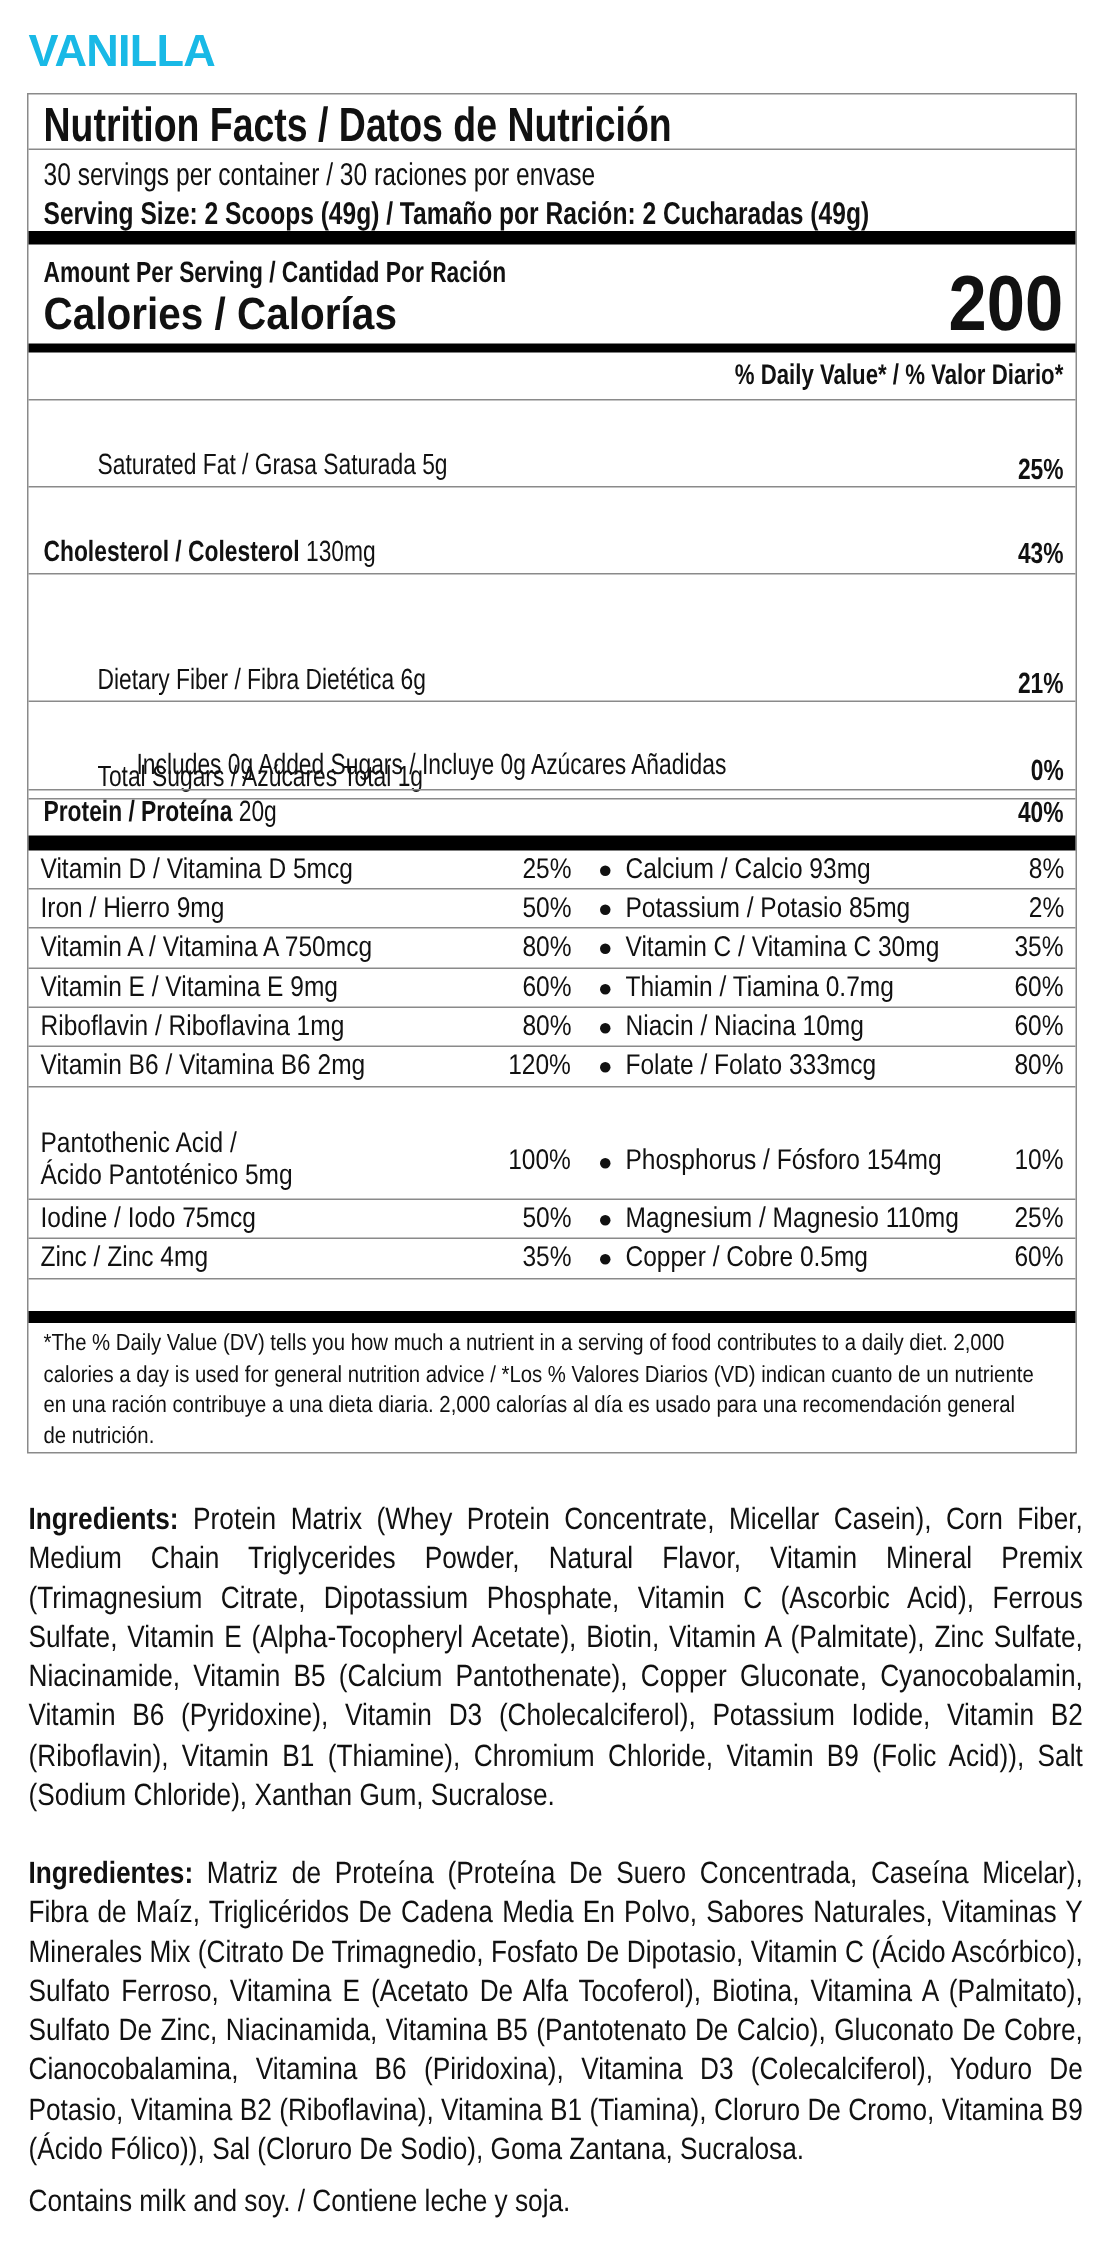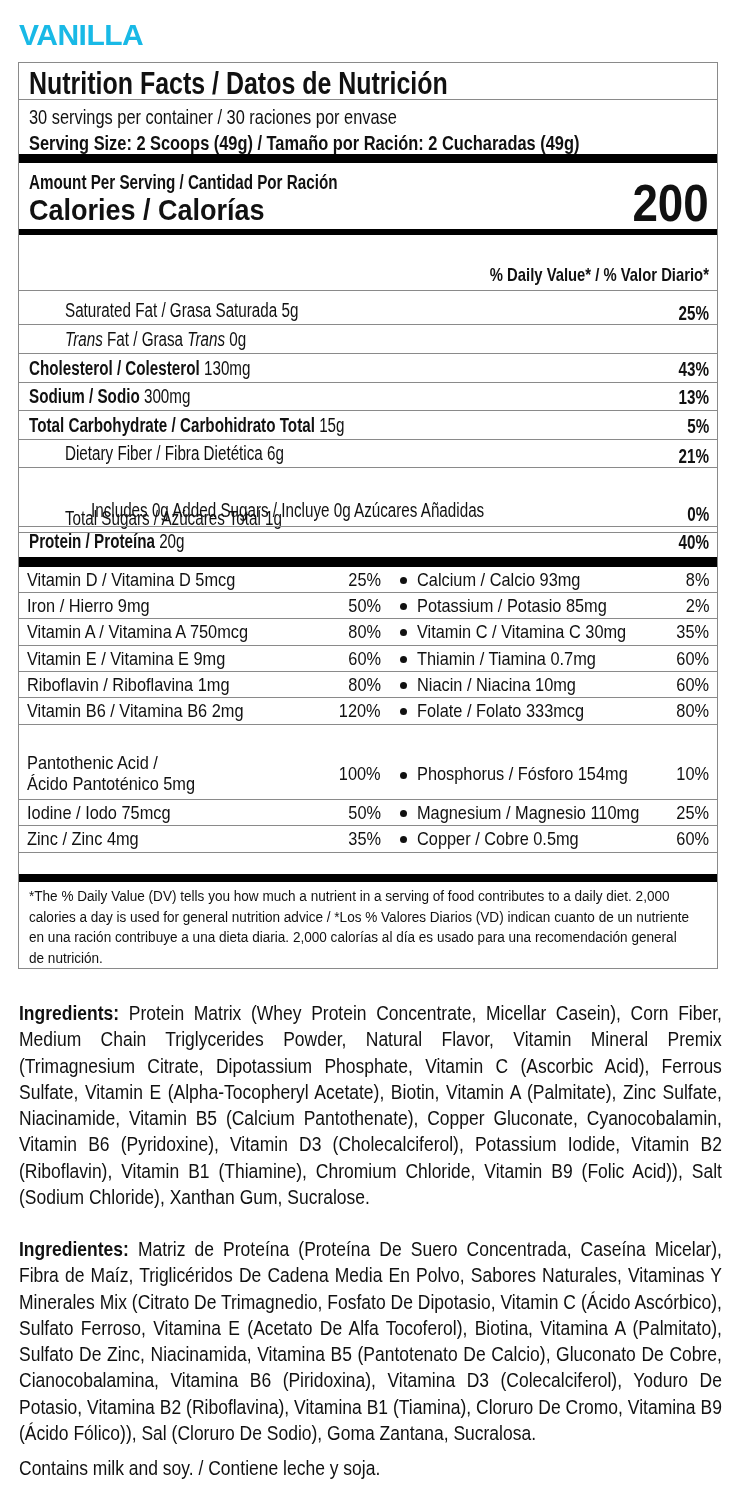--- a/index.html
+++ b/index.html
@@ -70,42 +70,31 @@
   <span class="t b narrow" style="left:10px;top:68px;font-size:21px;">Serving Size: 2 Scoops (49g) / Tamaño por Ración: 2 Cucharadas (49g)</span>
 
   <div class="bar" style="top:91px;height:9px;"></div>
 
   <span class="t b narrow" style="left:10px;top:108px;font-size:19.5px;">Amount Per Serving / Cantidad Por Ración</span>
   <span class="t b" style="left:10px;top:130px;font-size:30px;transform:scaleX(0.9);">Calories / Calorías</span>
   <span class="t tr cal-big" style="top:110px;transform:scaleX(0.88);">200</span>
 
   <div class="bar" style="top:166px;height:6px;"></div>
 
-  <div class="row" style="top:172px;height:32px;margin-top:24px;">
+  <div class="row" style="top:172px;height:32px;">
     <span class="t tr b narrow" style="top:5px;font-size:19px;">% Daily Value* / % Valor Diario*</span>
   </div>
 
   <div class="row" style="top:234px;height:28px;">
     <span class="t narrow" style="left:46px;top:2px;font-size:19.5px;">Saturated Fat / Grasa Saturada 5g</span>
     <span class="t tr b narrow" style="top:5px;font-size:19.5px;">25%</span>
   </div>
-  <div class="row" style="top:262px;height:29px;">
-    <span class="t narrow" style="left:46px;top:3px;font-size:19.5px;"><i>Trans</i><span> Fat / Grasa </span><i>Trans</i><span> 0g</span></span>
-  </div>
   <div class="row" style="top:291px;height:29px;">
     <span class="t narrow" style="left:10px;top:3px;font-size:19.5px;"><b>Cholesterol / Colesterol</b><span> 130mg</span></span>
     <span class="t tr b narrow" style="top:4px;font-size:19.5px;">43%</span>
-  </div>
-  <div class="row" style="top:320px;height:28px;">
-    <span class="t narrow" style="left:10px;top:2px;font-size:19.5px;"><b>Sodium / Sodio</b><span> 300mg</span></span>
-    <span class="t tr b narrow" style="top:3px;font-size:19.5px;">13%</span>
-  </div>
-  <div class="row" style="top:348px;height:29px;">
-    <span class="t narrow" style="left:10px;top:3px;font-size:19.5px;"><b>Total Carbohydrate / Carbohidrato Total</b><span> 15g</span></span>
-    <span class="t tr b narrow" style="top:4px;font-size:19.5px;">5%</span>
   </div>
   <div class="row" style="top:377px;height:28px;">
     <span class="t narrow" style="left:46px;top:2px;font-size:19.5px;">Dietary Fiber / Fibra Dietética 6g</span>
     <span class="t tr b narrow" style="top:5px;font-size:19.5px;">21%</span>
   </div>
   <div class="row" style="top:405px;height:29px;margin-top:36px;">
     <span class="t narrow" style="left:46px;top:3px;font-size:19.5px;">Total Sugars / Azúcares Total 1g</span>
   </div>
   <div class="row" style="top:434px;height:30px;">
     <span class="t narrow" style="left:72px;top:2px;font-size:19.5px;">Includes 0g Added Sugars / Incluye 0g Azúcares Añadidas</span>

